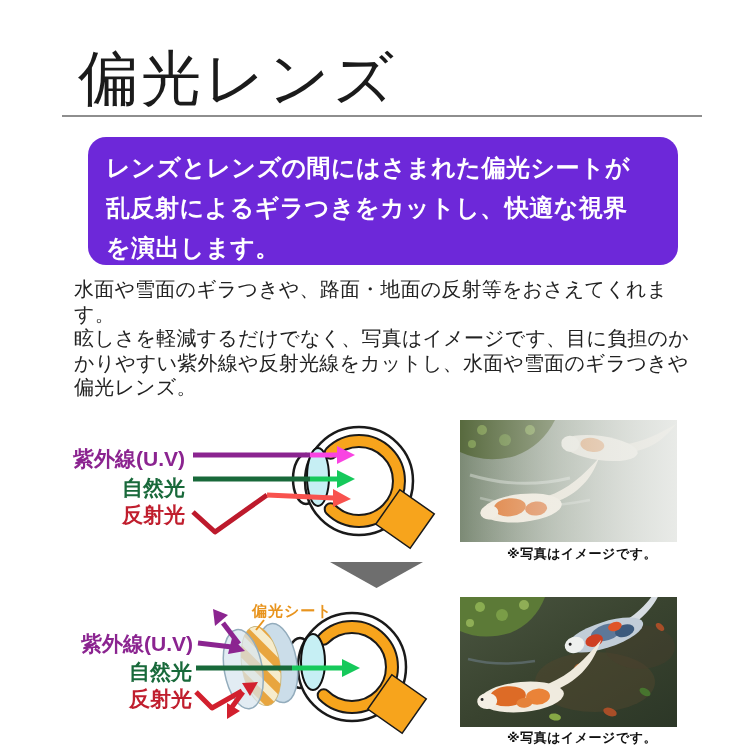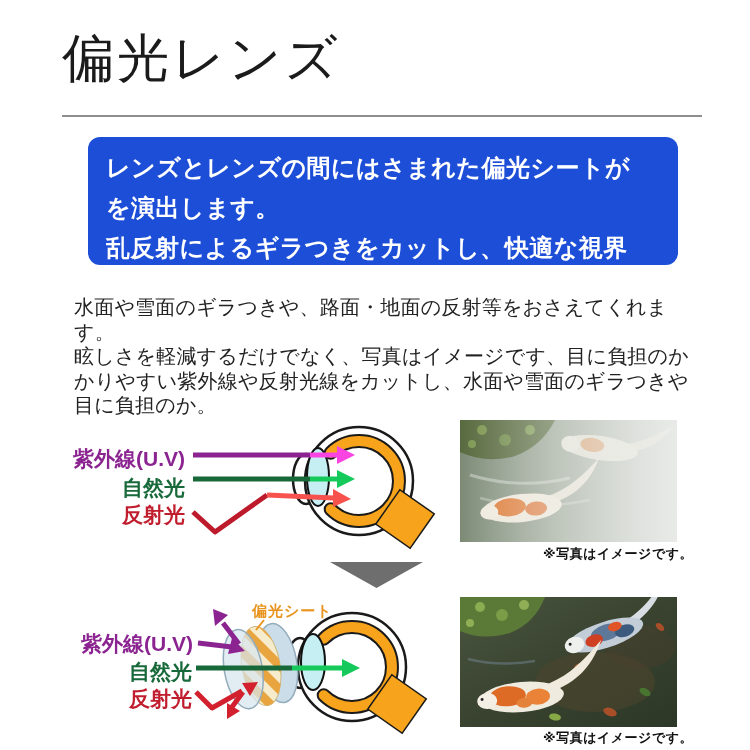--- a/index.html
+++ b/index.html
@@ -1,71 +1,71 @@
 <!DOCTYPE html>
 <html><head>
 <meta charset="utf-8">
 <style>
   html,body{margin:0;padding:0;background:#fff;}
   .page{
     position:relative;width:750px;height:750px;background:#fff;overflow:hidden;
     font-family:"Liberation Sans","DejaVu Sans",sans-serif;
   }
   .title{
-    position:absolute;left:62px;top:30px;margin:0;
-    font-size:52px;font-weight:500;color:#1b1b1b;letter-spacing:3px;line-height:1.1;
+    position:absolute;left:62px;top:30px;margin:16px;
+    font-size:60px;font-weight:500;color:#1b1b1b;letter-spacing:3px;line-height:1.1;
   }
   .title-rule{position:absolute;left:62px;top:115px;width:640px;height:2px;background:#8e8e8e;}
   .highlight{
-    position:absolute;left:88px;top:137px;width:590px;height:128px;border-radius:12px;
-    background:#1d4ed8;color:#fff;font-weight:bold;font-size:24px;line-height:40px;
+    position:absolute;left:88px;top:137px;width:590px;height:128px;border-radius:18px;
+    background:#6d28d9;color:#fff;font-weight:bold;font-size:24px;line-height:40px;
     padding:11px 0 0 18px;box-sizing:border-box;letter-spacing:0.5px;
   }
   .desc{
     position:absolute;left:74px;top:277px;width:615px;
-    font-size:20px;line-height:24.6px;color:#222;letter-spacing:0.2px;margin-top:18px;
+    font-size:20px;line-height:24.6px;color:#222;letter-spacing:0.2px;
   }
   .diagram{position:absolute;}
   .d1{left:60px;top:415px;}
   .d2{left:60px;top:595px;}
   .triangle{
     position:absolute;left:330px;top:562px;width:93px;height:26px;background:#6E6E6E;
     clip-path:polygon(0 0,100% 0,50% 100%);
   }
   .photo{position:absolute;left:460px;width:217px;display:block;}
   .photo-top{top:420px;height:122px;}
   .photo-bottom{top:597px;height:130px;}
   .caption{
-    position:absolute;left:476px;width:217px;text-align:right;
+    position:absolute;left:440px;width:217px;text-align:right;
     font-size:13px;font-weight:bold;color:#111;letter-spacing:0.5px;
   }
   .cap-top{top:545px;}
   .cap-bottom{top:729px;}
   svg text{font-family:"Liberation Sans","DejaVu Sans",sans-serif;}
 </style>
 </head>
 <body>
 
 <div class="page">
 
   <h1 class="title">偏光レンズ</h1>
   <div class="title-rule"></div>
 
   <div class="highlight">
     <div>レンズとレンズの間にはさまれた偏光シートが</div>
+    <div>乱反射によるギラつきをカットし、快適な視界</div>
     <div>を演出します。</div>
-    <div>乱反射によるギラつきをカットし、快適な視界</div>
   </div>
 
   <div class="desc">
     <div>水面や雪面のギラつきや、路面・地面の反射等をおさえてくれま</div>
     <div>す。</div>
     <div>眩しさを軽減するだけでなく、写真はイメージです、目に負担のか</div>
     <div>かりやすい紫外線や反射光線をカットし、水面や雪面のギラつきや</div>
-    <div>目に負担のか。</div>
+    <div>偏光レンズ。</div>
   </div>
 
   <svg class="diagram d1" width="380" height="150" viewBox="0 0 380 150">
 
     <g>
       <ellipse cx="246" cy="64" rx="13" ry="25" fill="#ffffff" stroke="#1a1a1a" stroke-width="2.5"></ellipse>
       <circle cx="299" cy="66" r="54" fill="#ffffff" stroke="#1a1a1a" stroke-width="2.5"></circle>
       <path d="M270.7 37.7 A40 40 0 1 1 270.7 94.3" fill="none" stroke="#1a1a1a" stroke-width="14" stroke-linecap="round"></path>
       <path d="M270.7 37.7 A40 40 0 1 1 270.7 94.3" fill="none" stroke="#F7A41C" stroke-width="10" stroke-linecap="round"></path>
       <g transform="translate(345,104) rotate(35)">

